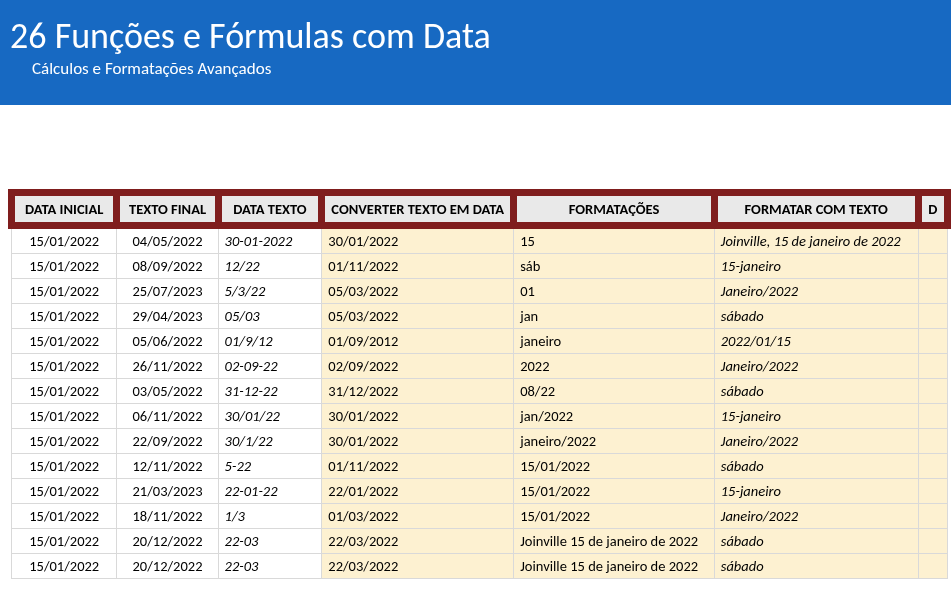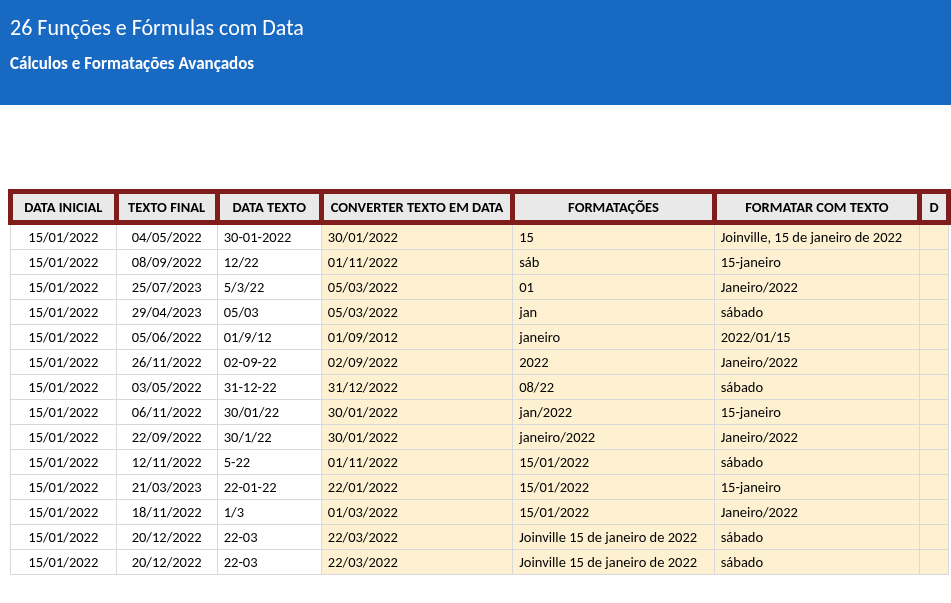--- a/index.html
+++ b/index.html
@@ -10,55 +10,55 @@
       height: 603px;
       overflow: hidden;
     }
     .banner {
       background: #1769c2;
       color: #fff;
       padding: 14px 10px 22px 10px;
       height: 105px;
     }
     .banner-title {
-      font-size: 22px;
+      font-size: 36px;
       font-weight: 400;
-      margin-bottom: 12px;
     }
     .banner-subtitle {
       font-size: 17px;
-      font-weight: 700;
+      font-weight: 400;
+      margin-left: 22px;
     }
     .table-wrap {
       margin-top: 84px;
       margin-left: 8px;
       overflow: hidden;
     }
     table {
       border-collapse: collapse;
       font-size: 14.5px;
     }
     th {
       background: #e9e9e9;
-      border: 5px solid #7f1d1d;
+      border: 7px solid #7f1d1d;
       font-weight: 700;
       padding: 4px 6px;
       text-align: center;
       white-space: nowrap;
       color: #000;
     }
     td {
       border: 1px solid #d9d9d9;
       padding: 3px 6px;
       white-space: nowrap;
       color: #000;
       height: 24px;
     }
     td.center { text-align: center; }
-    td.left   { text-align: left; }
+    td.left   { text-align: left; font-style: italic; }
     td.right  { }
     td.hl     { background: #fdf1d1; }
     
     col.c0 { width: 110px; }
     col.c1 { width: 104px; }
     col.c2 { width: 110px; }
     col.c3 { width: 192px; }
     col.c4 { width: 206px; }
     col.c5 { width: 210px; }
     col.c6 { width: 30px; }

